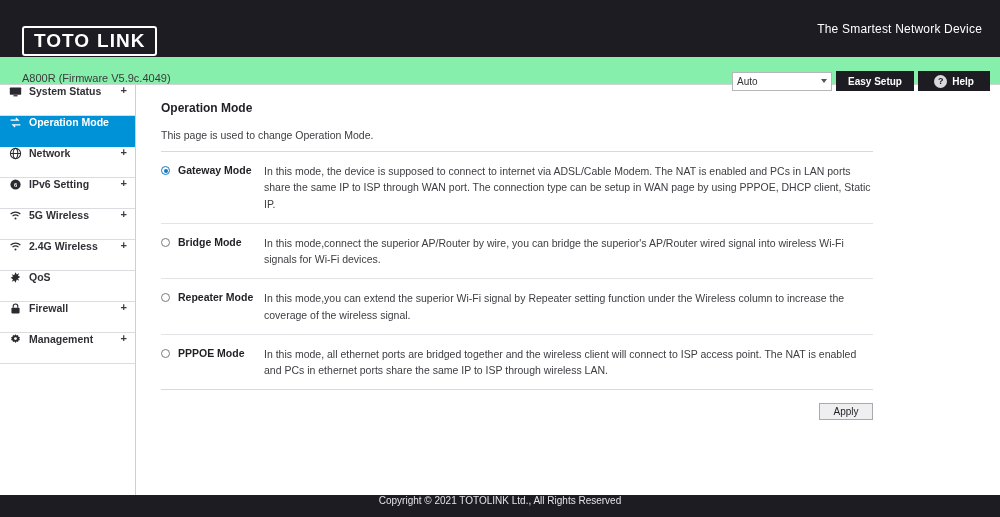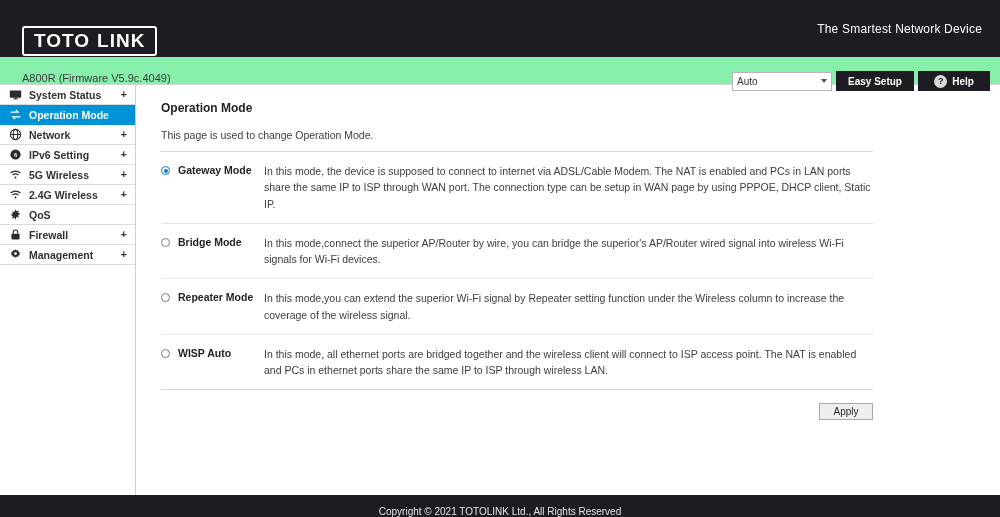--- a/index.html
+++ b/index.html
@@ -161,23 +161,23 @@
   }
 
   
   .sidebar {
     width: 136px;
     border-right: 1px solid #cfcfd3;
     background: #ffffff;
     flex: none;
   }
   .nav-item {
-    height: 20px;
-    display: flex;
-    align-items: center;
+    height: 31px;
+    display: flex;
+    align-items: flex-start;
     padding: 0 8px 0 9px;
     border-bottom: 1px solid #dcdce0;
     font-size: 10.5px;
     color: #303036;
     font-weight: bold;
     cursor: pointer;
     background: #ffffff;
     position: relative;
   }
   .nav-item.active {
@@ -291,21 +291,21 @@
     cursor: pointer;
   }
 
   
   .footer {
     height: 22px;
     background: #1c1c22;
     color: #e3e3e7;
     font-size: 10px;
     display: flex;
-    align-items: flex-end;
+    align-items: flex-start;
     justify-content: center;
     flex: none;
   }
 </style>
 </head>
 <body>
 
 <div id="app">
 
   <div class="header">
@@ -466,21 +466,21 @@
           <div class="mode-left">
             <span class="radio"></span>
             <span class="mode-name">Repeater Mode</span>
           </div>
           <div class="mode-desc">In this mode,you can extend the superior Wi-Fi signal by Repeater setting function under the Wireless column to increase the coverage of the wireless signal.</div>
         </div>
 
         <div class="mode-row">
           <div class="mode-left">
             <span class="radio"></span>
-            <span class="mode-name">WISP Auto</span>
+            <span class="mode-name">PPPOE Mode</span>
           </div>
           <div class="mode-desc">In this mode, all ethernet ports are bridged together and the wireless client will connect to ISP access point. The NAT is enabled and PCs in ethernet ports share the same IP to ISP through wireless LAN.</div>
         </div>
 
       </div>
 
       <div class="apply-wrap">
         <div class="btn-apply">Apply</div>
       </div>
     </div>

